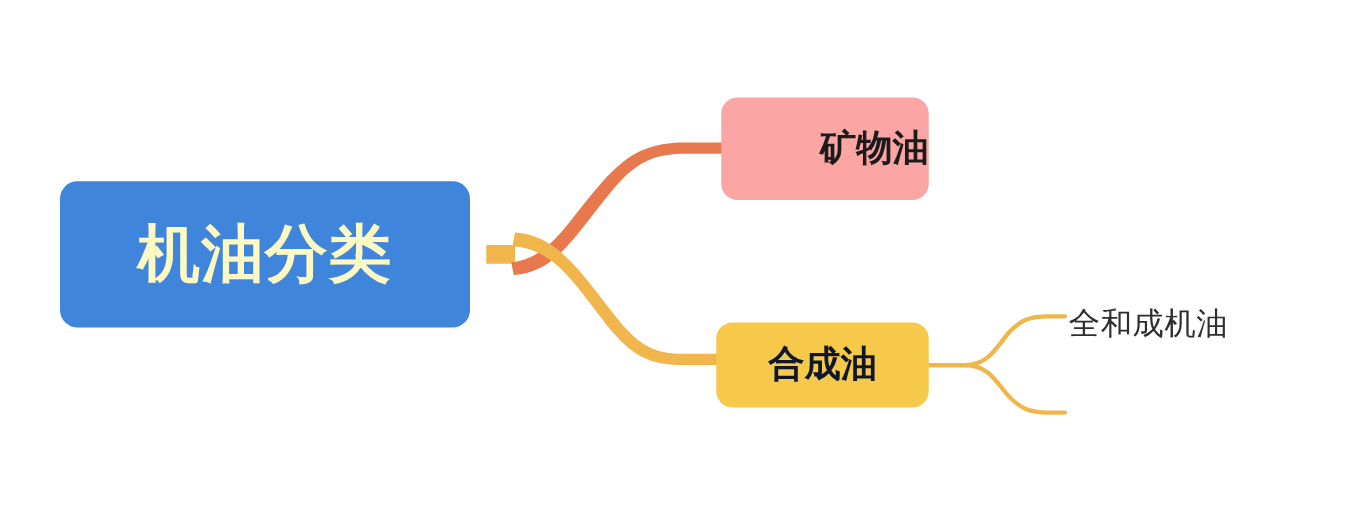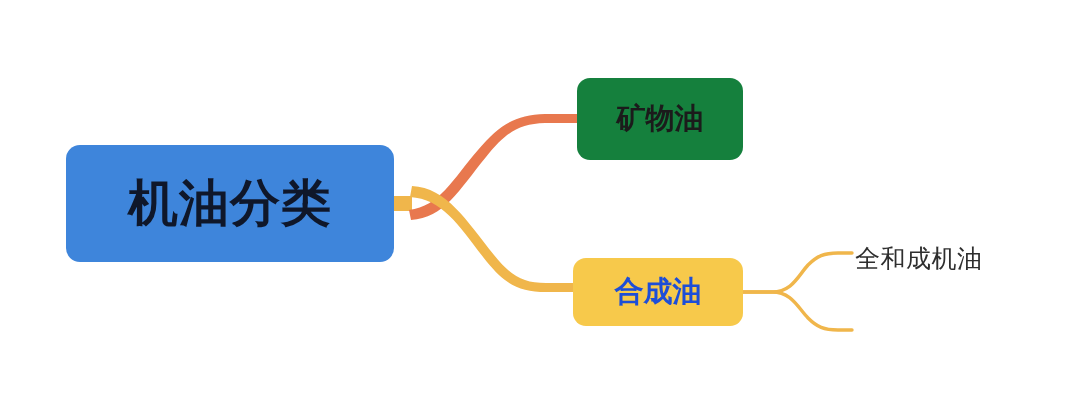--- a/index.html
+++ b/index.html
@@ -26,50 +26,51 @@
   .node {
     position: absolute;
     display: flex;
     align-items: center;
     justify-content: center;
     box-sizing: border-box;
     text-align: center;
     white-space: nowrap;
   }
   .node-root {
-    left: 66px;
+    left: 48px;
     top: 145px;
     width: 328px;
     height: 117px;
     background: #3e85db;
     border-radius: 14px;
-    color: #0f172a;
+    color: #fef9c3;
     font-size: 50px;
     font-weight: bold;
     letter-spacing: 1px;
   }
   .node-mineral {
     left: 577px;
     top: 78px;
     width: 166px;
     height: 82px;
-    background: #15803d;
+    background: #fca5a5;
     border-radius: 13px;
     color: #1b1b1b;
     font-size: 29px;
     font-weight: bold;
+    justify-content: flex-end;
   }
   .node-synthetic {
     left: 573px;
     top: 258px;
     width: 170px;
     height: 68px;
     background: #f6c council;
     border-radius: 13px;
-    color: #1d4ed8;
+    color: #0f172a;
     font-size: 29px;
     font-weight: bold;
   }
   .node-synthetic {
     background: #f7c94b;
   }
   .leaf {
     position: absolute;
     display: flex;
     align-items: center;

